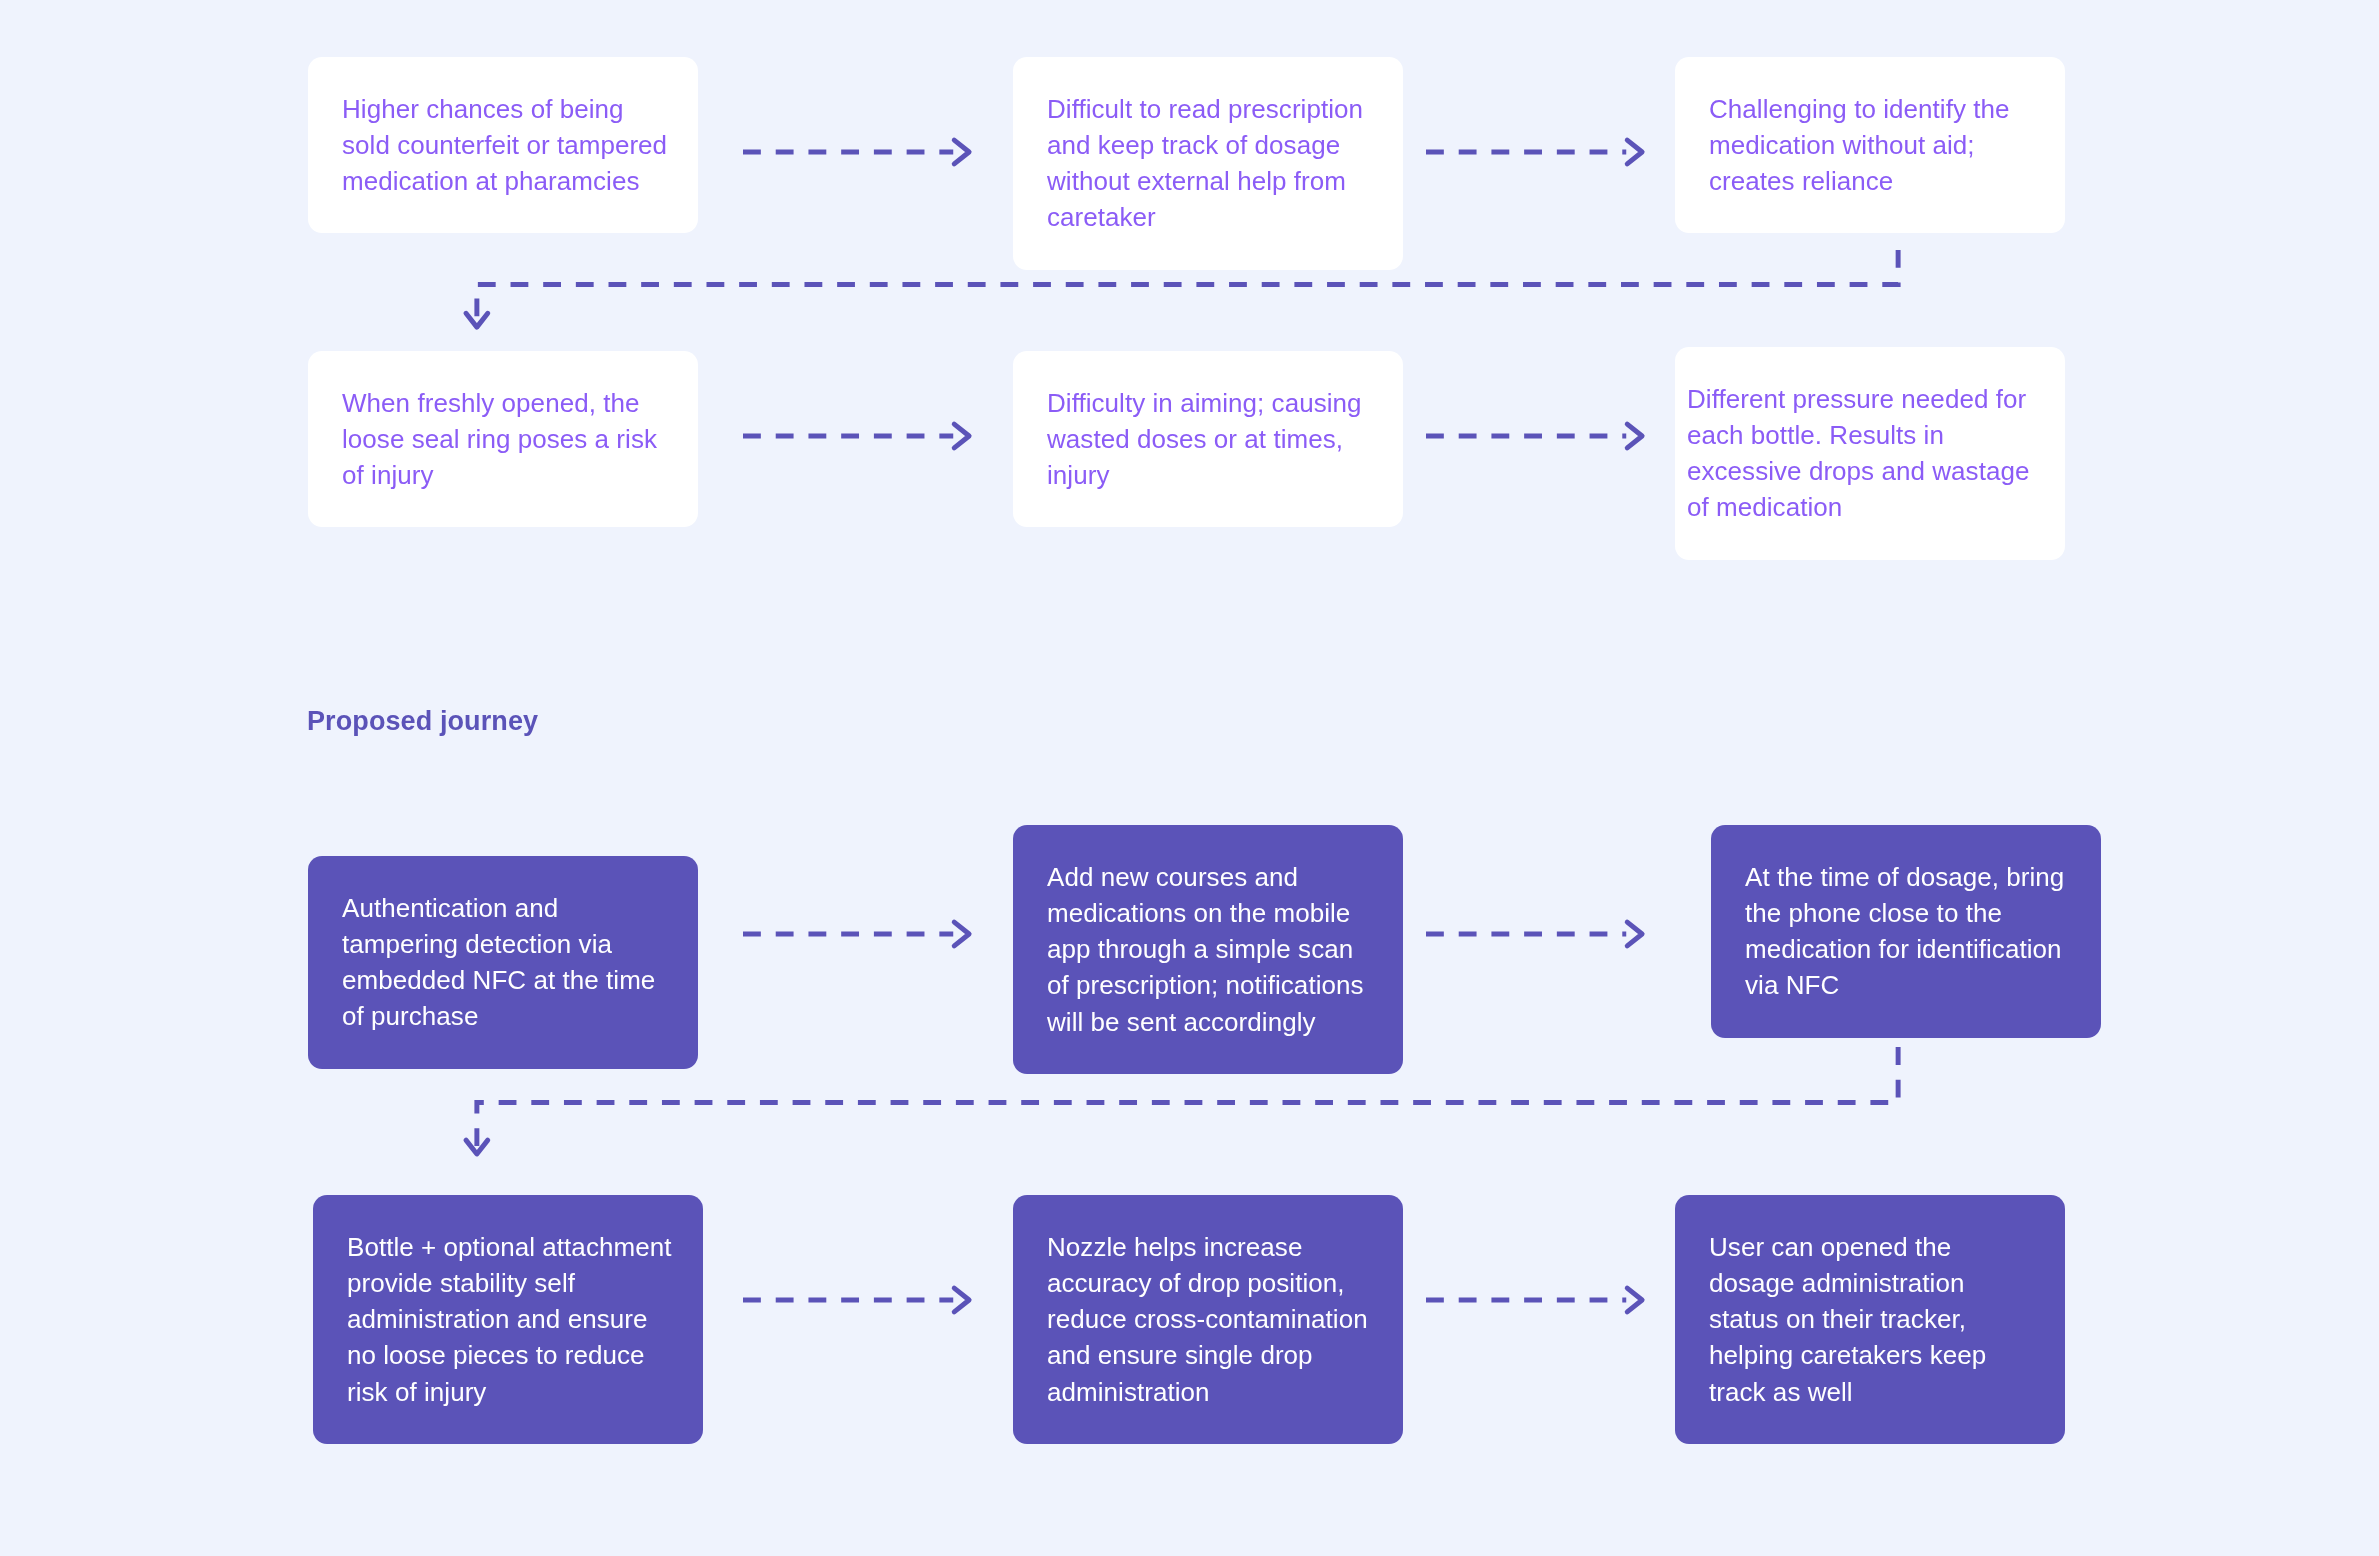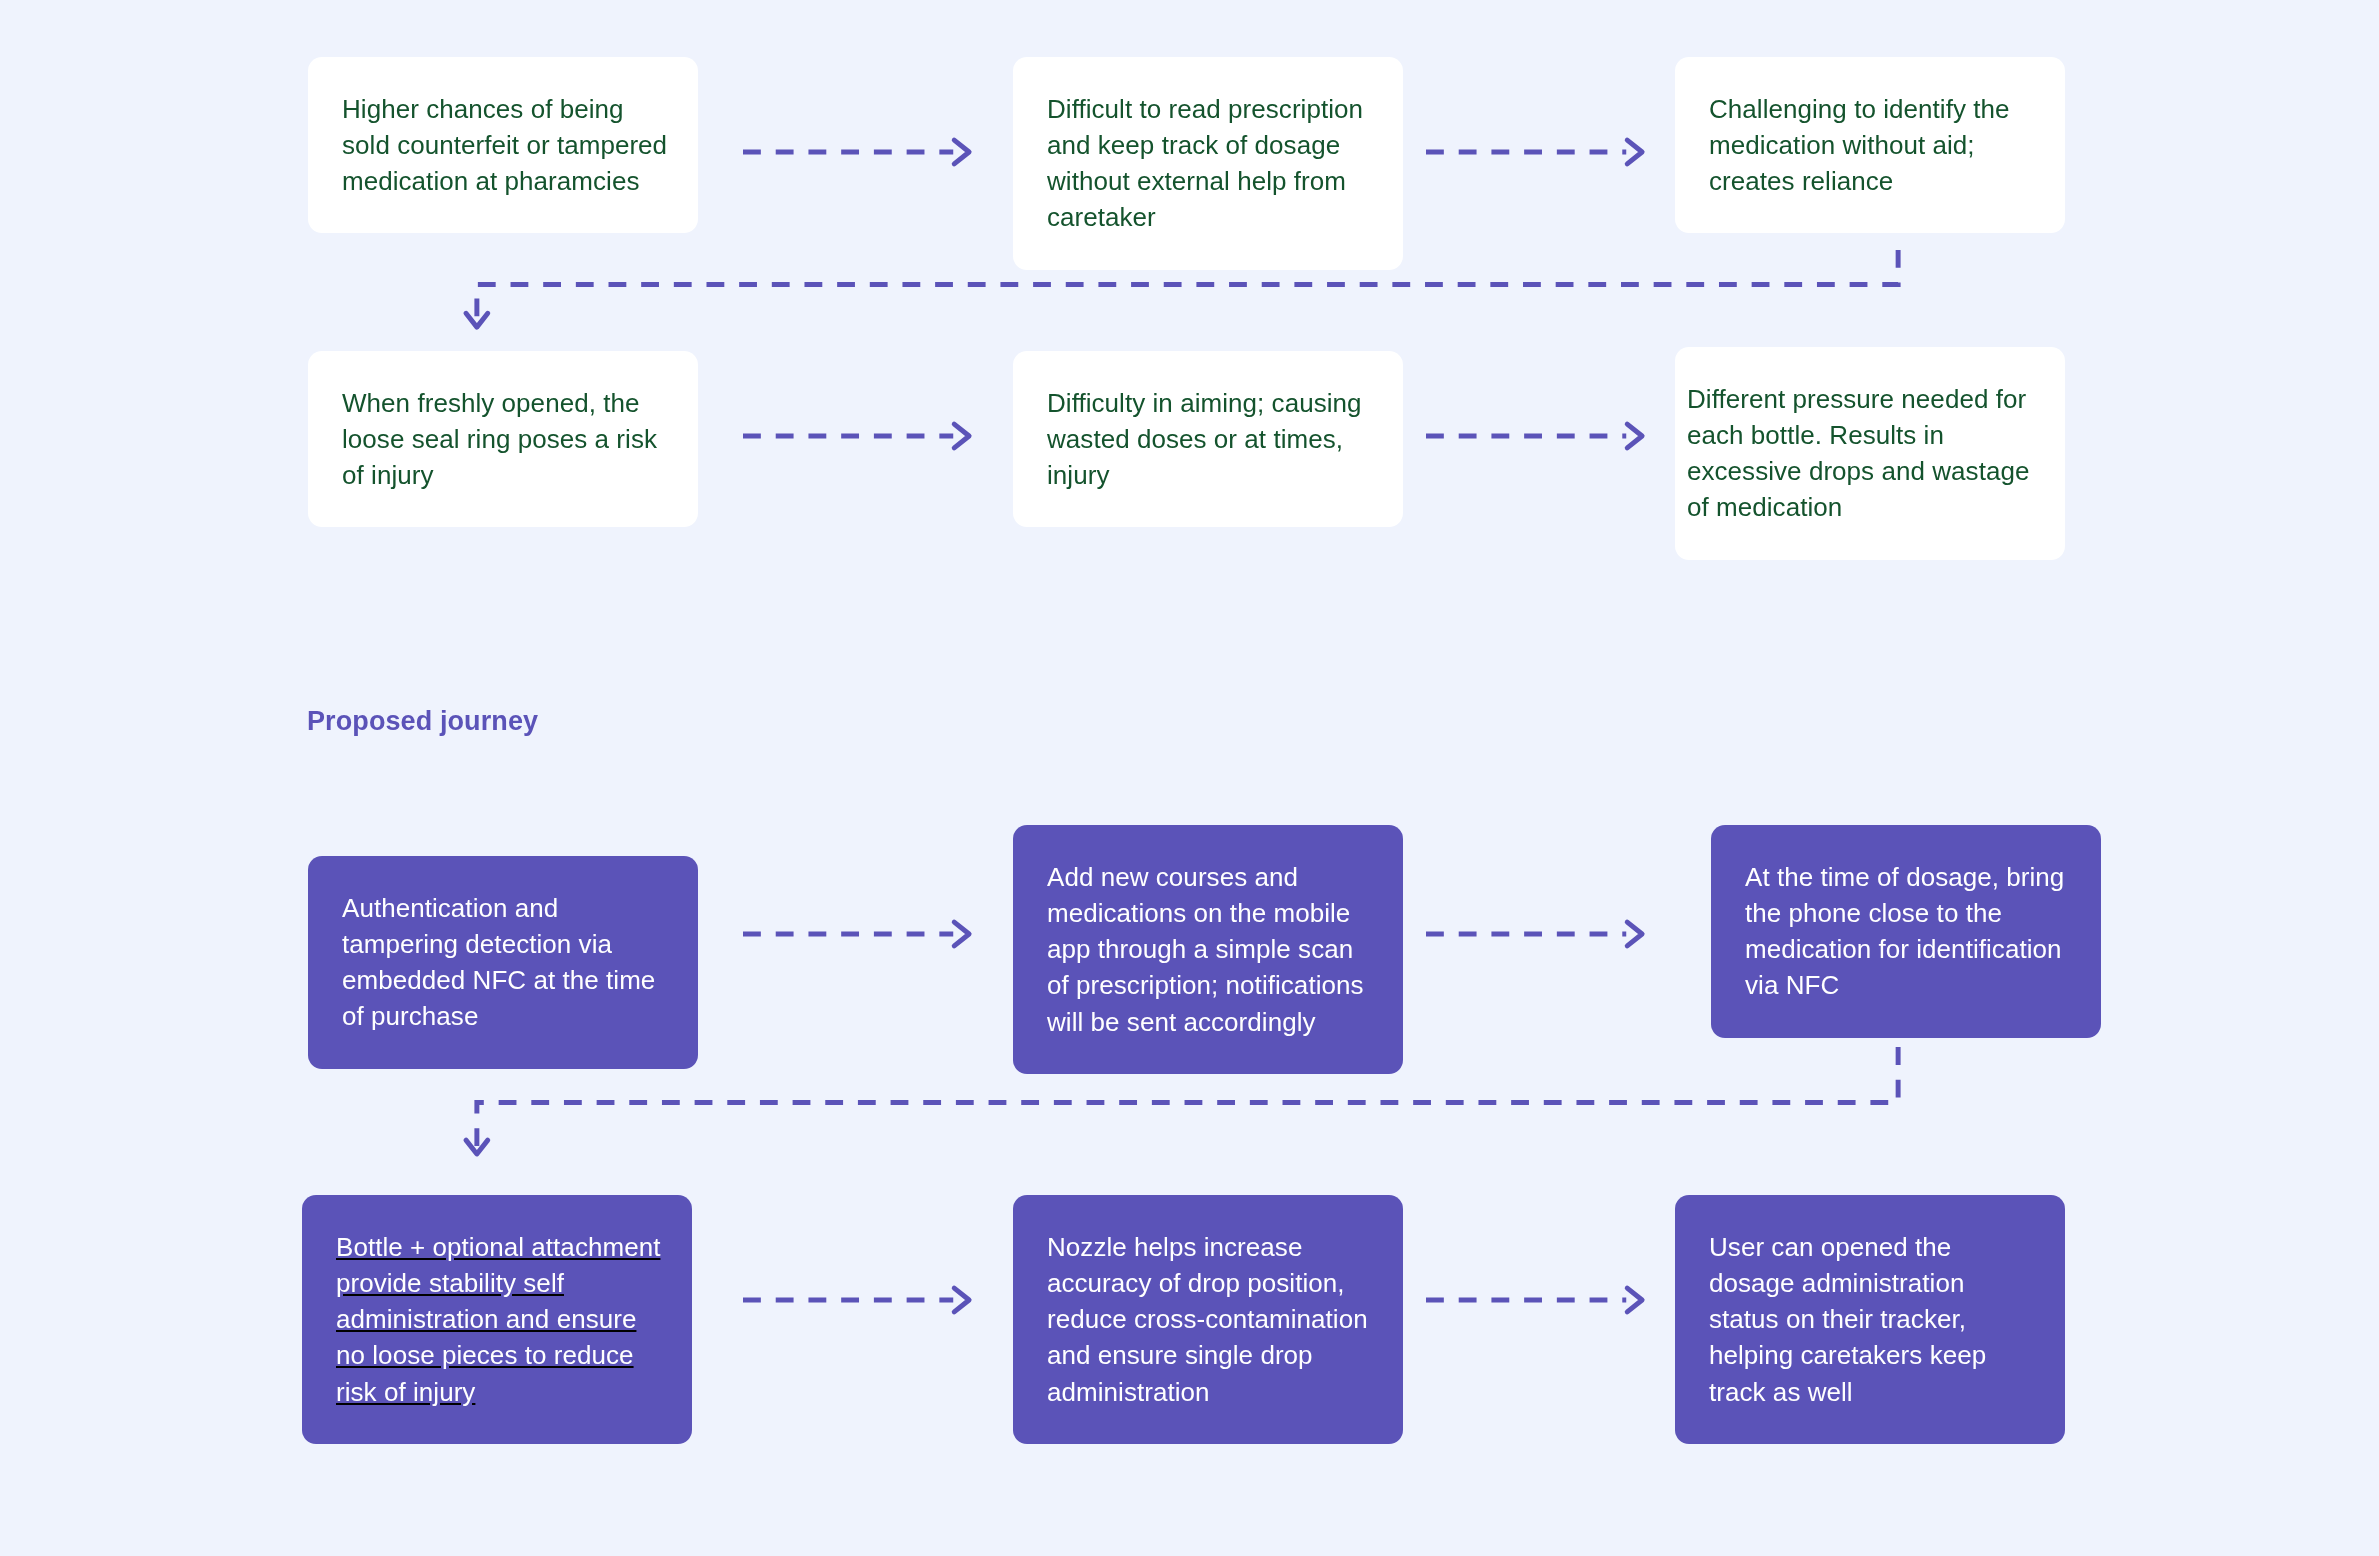--- a/index.html
+++ b/index.html
@@ -37,21 +37,21 @@
     letter-spacing: 0.05px;
     white-space: pre-line;
     display: block;
   }
 
   .card.pain {
     background: #ffffff;
     padding: 34px 30px 34px 34px;
   }
   .card.pain .card-text {
-    color: #14532d;
+    color: #8b5cf6;
   }
 
   .card.proposed {
     background: #5b53b8;
     padding: 34px 30px 34px 34px;
   }
   .card.proposed .card-text {
     color: #ffffff;
   }
 
@@ -167,21 +167,21 @@
     </svg>
   </div>
 
   <div class="connector" style="left:465px; top:1035px; width:1445px; height:134px;">
     <svg width="1445" height="134" viewBox="0 0 1460 135">
       <path d="M1448 12 L1448 68 L12 68 L12 116" fill="none" stroke="#5b53b8" stroke-width="5" stroke-dasharray="18 15" stroke-linecap="butt"></path>
       <polyline points="1,106 12,120 23,106" fill="none" stroke="#5b53b8" stroke-width="5" stroke-linecap="round" stroke-linejoin="round"></polyline>
     </svg>
   </div>
 
-  <div class="card proposed" style="left:302px; top:1195px;text-decoration:underline;">
+  <div class="card proposed" style="left:313px; top:1195px;">
     <span class="card-text">Bottle + optional attachment provide stability self administration and ensure no loose pieces to reduce risk of injury</span>
   </div>
 
   <div class="card proposed" style="left:1013px; top:1195px;">
     <span class="card-text">Nozzle helps increase accuracy of drop position, reduce cross-contamination and ensure single drop administration</span>
   </div>
 
   <div class="card proposed" style="left:1675px; top:1195px;">
     <span class="card-text">User can opened the dosage administration status on their tracker, helping caretakers keep track as well</span>
   </div>

